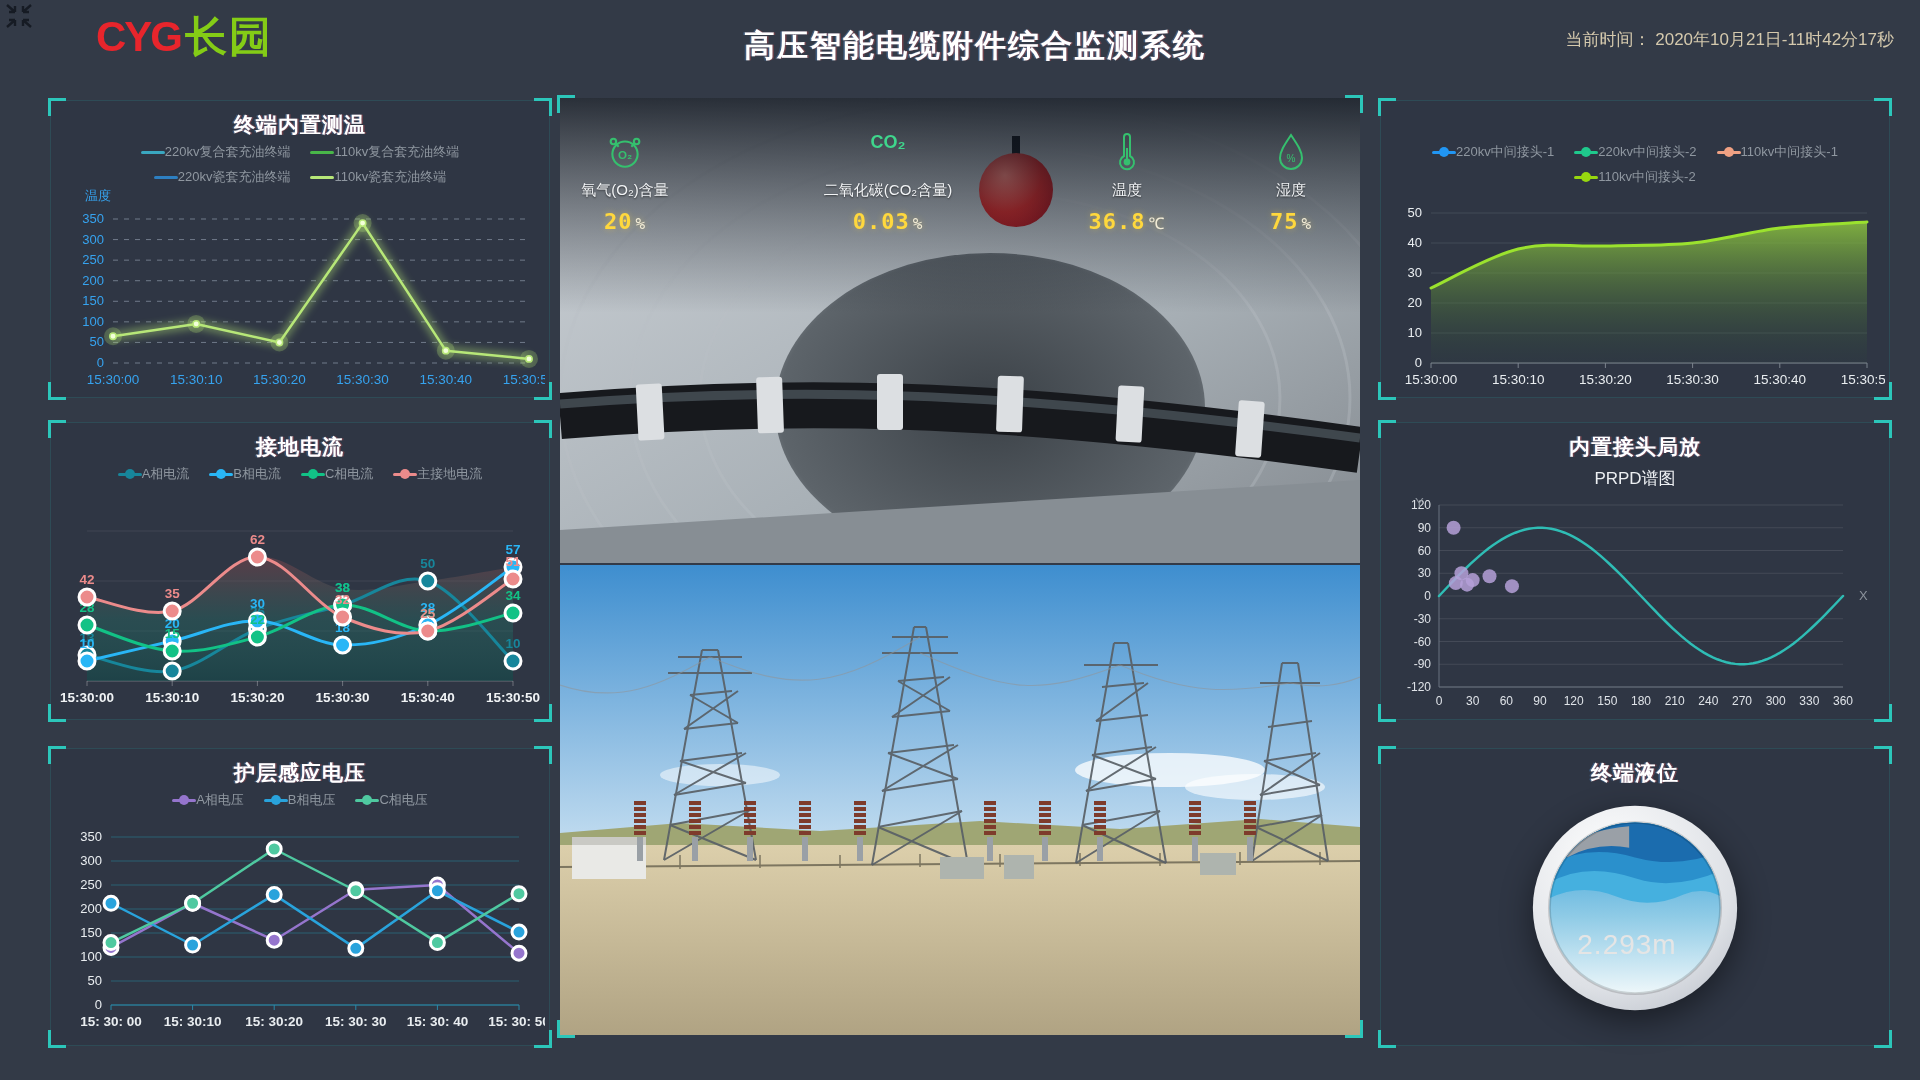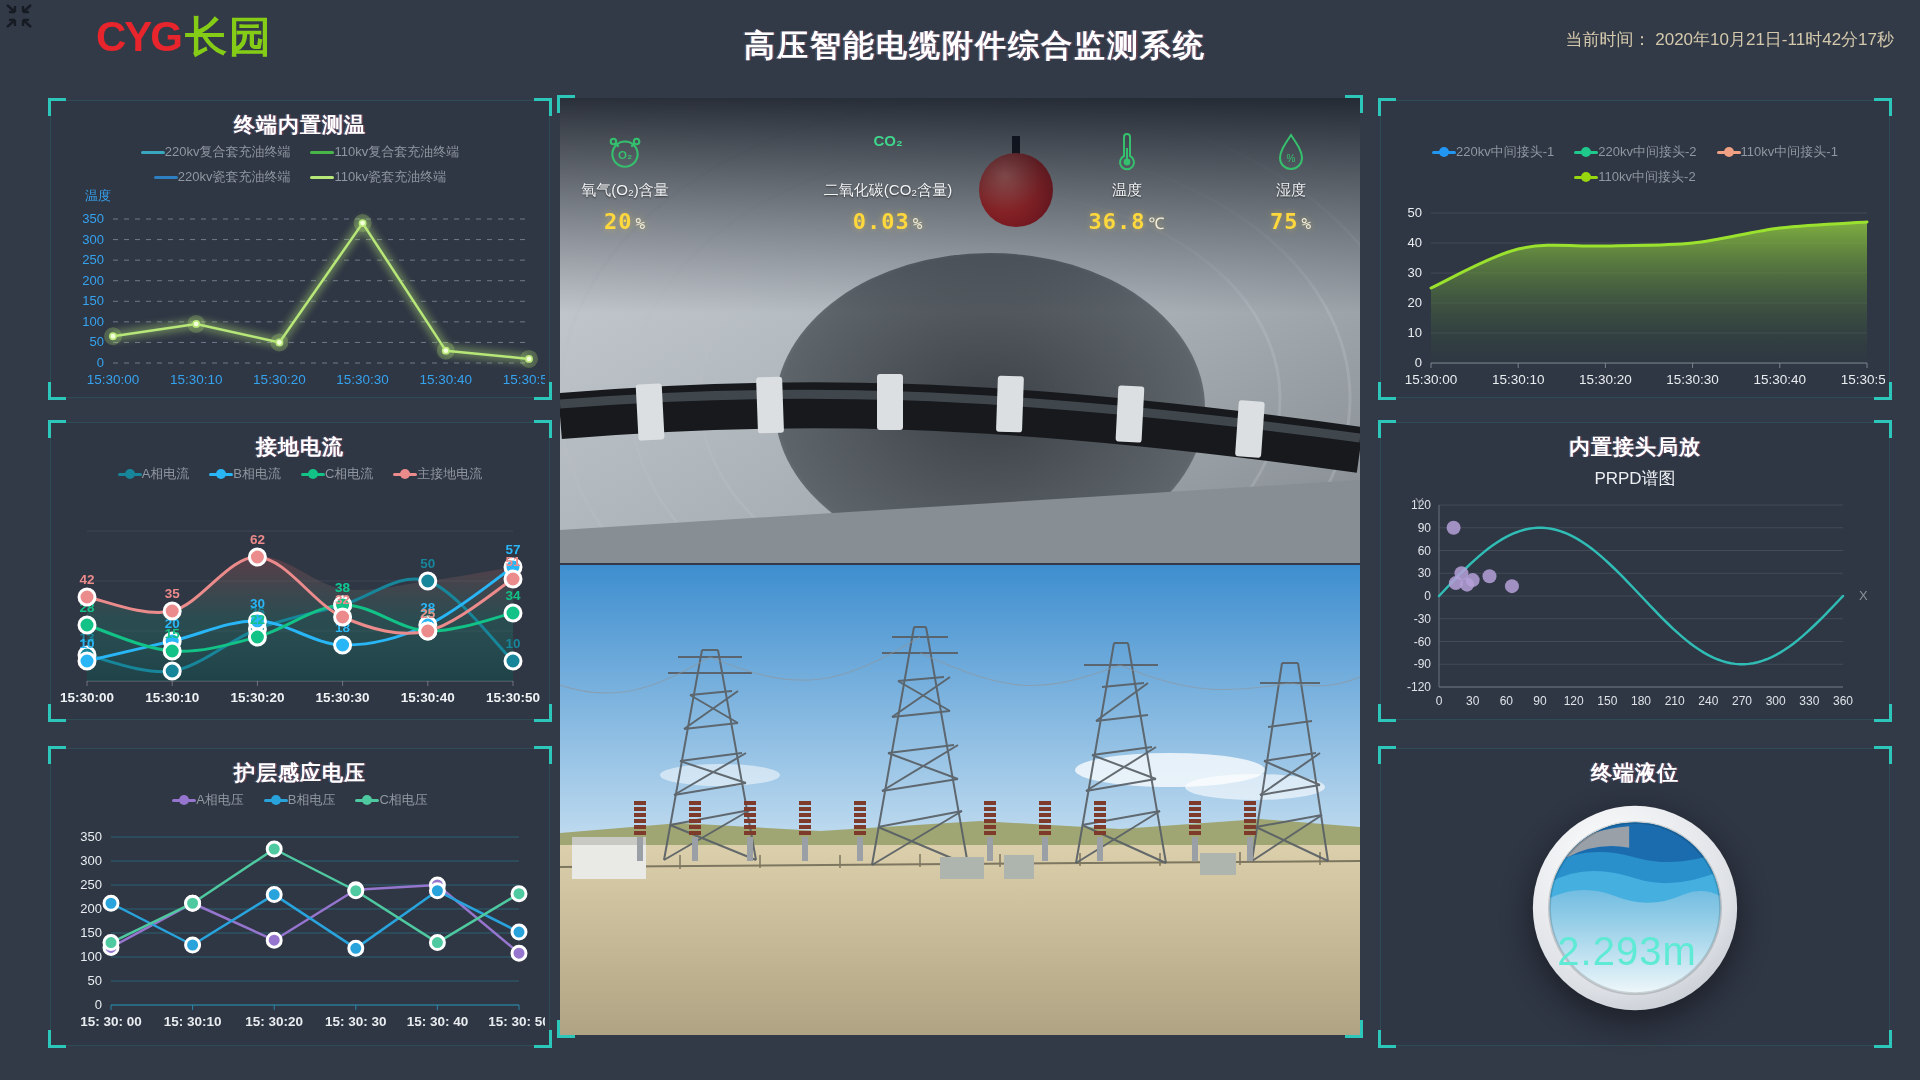--- a/index.html
+++ b/index.html
@@ -59,26 +59,26 @@
   .sensor{position:absolute;text-align:center;z-index:4}
   .s-o2{left:-10px;top:34px;width:150px}
   .s-co2{left:248px;top:34px;width:160px}
   .s-temp{left:492px;top:34px;width:150px}
   .s-hum{left:664px;top:34px;width:134px}
   .s-icon{height:40px;display:flex;align-items:flex-start;justify-content:center}
   .s-label{margin-top:9px;font-size:15px;color:#f2f4f6;text-shadow:0 1px 2px rgba(0,0,0,.6)}
   .s-value{margin-top:9px;font-size:22px;font-weight:bold;color:#ffd83d;
     font-family:"DejaVu Sans Mono",monospace;letter-spacing:1px;text-shadow:0 0 6px rgba(255,216,60,.40)}
   .s-value .unit{font-size:16px;color:#f2ecd6;font-weight:normal;margin-left:3px}
-  .co2-text{font-family:"Liberation Sans",sans-serif;font-weight:bold;font-size:15px;color:#3fd68c}
+  .co2-text{font-family:"Liberation Sans",sans-serif;font-weight:bold;font-size:18px;color:#3fd68c}
   
   #gauge-wrap{position:absolute;left:50%;top:52px;transform:translateX(-50%);width:214px;height:214px}
   #gauge-wrap svg{filter:drop-shadow(0 10px 16px rgba(0,0,0,.45))}
   .gauge-value{position:absolute;left:0;right:16px;top:128px;text-align:center;
-    font-size:40px;font-weight:300;color:#5eead4;letter-spacing:1px}
+    font-size:28px;font-weight:300;color:#e5e5e5;letter-spacing:1px}
 </style>
 </head>
 <body>
 
 <div id="header">
   <svg id="collapse-icon" width="30" height="28" viewBox="0 0 30 28">
     <g stroke="#12161e" stroke-width="2.4" fill="none">
       <path d="M3,3 L11,10 M11,10 L11,4 M11,10 L5,10"></path>
       <path d="M27,3 L19,10 M19,10 L19,4 M19,10 L25,10"></path>
       <path d="M3,25 L11,18 M11,18 L11,24 M11,18 L5,18"></path>

